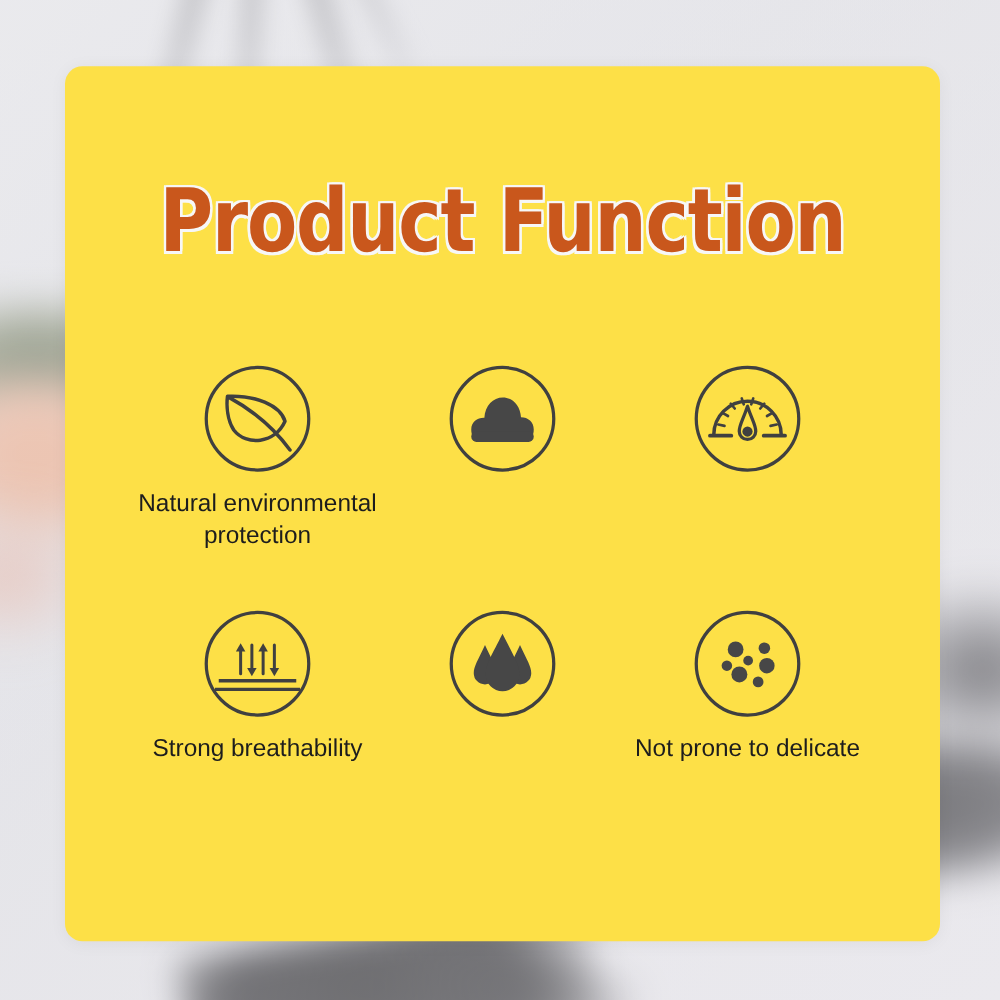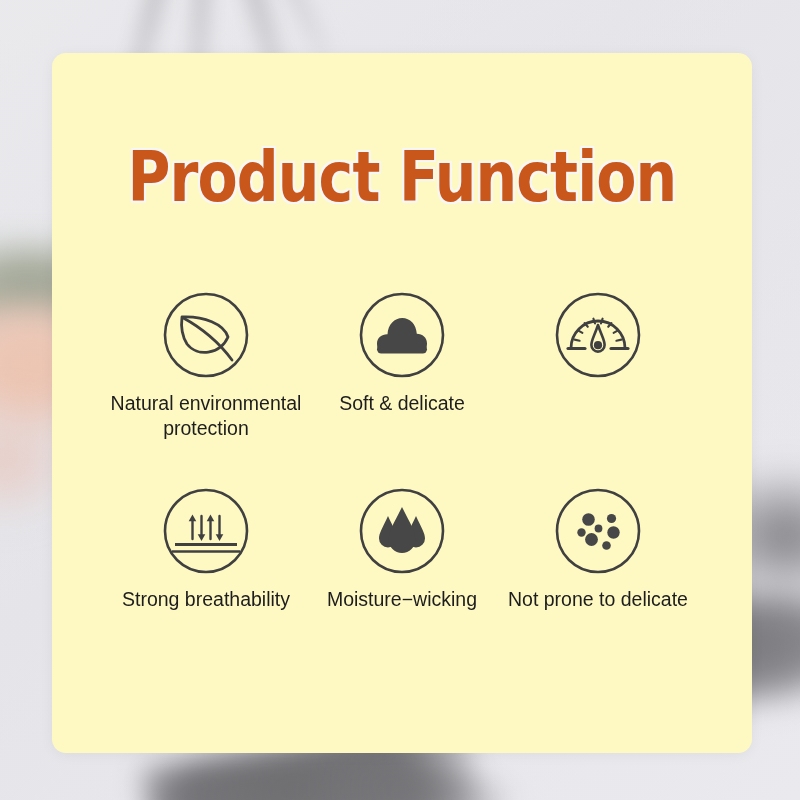--- a/index.html
+++ b/index.html
@@ -101,21 +101,21 @@
     background: linear-gradient(160deg, rgba(234,234,238,.55) 0%, rgba(231,231,236,.35) 50%, rgba(235,234,239,.5) 100%);
   }
 
   
   .card {
     position: absolute;
     left: 52px;
     top: 53px;
     width: 700px;
     height: 700px;
-    background: #fef9c3;
+    background: #fde047;
     border-radius: 14px;
     box-shadow: 0 2px 14px rgba(0,0,0,.05);
   }
 
   
   .title {
     position: absolute;
     left: 0; right: 0;
     top: 83px;
     text-align: center;
@@ -208,21 +208,20 @@
         </div>
 
         <div class="cell">
           <svg class="icon-circle" viewBox="0 0 88 88">
             <circle cx="44" cy="44" r="41" fill="none" stroke="#404040" stroke-width="2.6"></circle>
             <path d="M27 62 C20.5 62 19 56.5 19 52.5 C19 46.5 24 43 29.5 43.2
                      C30 33.5 36.5 27 44.3 27 C52 27 58.2 33.3 58.8 42.8
                      C64.5 42.8 69 46.6 69 52.5 C69 57 67 62 61 62 Z" fill="#474747"></path>
             <rect x="19" y="54" width="50" height="8.5" rx="4.2" fill="#474747"></rect>
           </svg>
-          <div class="cell-label">Soft &amp; delicate</div>
         </div>
 
         <div class="cell">
           <svg class="icon-circle" viewBox="0 0 88 88">
             <circle cx="44" cy="44" r="41" fill="none" stroke="#404040" stroke-width="2.6"></circle>
             <path d="M17 57 A27 27 0 0 1 71 57" fill="none" stroke="#404040" stroke-width="2.8" stroke-linecap="round"></path>
             <g stroke="#404040" stroke-width="2.1" stroke-linecap="round">
               <line x1="20.6" y1="48.6" x2="25.6" y2="49.7"></line>
               <line x1="24.0" y1="39.3" x2="28.4" y2="41.8"></line>
               <line x1="30.6" y1="32.0" x2="33.8" y2="35.8"></line>
@@ -262,21 +261,20 @@
           <div class="cell-label">Strong breathability</div>
         </div>
 
         <div class="cell">
           <svg class="icon-circle" viewBox="0 0 88 88">
             <circle cx="44" cy="44" r="41" fill="none" stroke="#404040" stroke-width="2.6"></circle>
             <path d="M30 29 C24.5 41 21 46 21 51.5 A9 9 0 0 0 39 51.5 C39 46 35.5 41 30 29 Z" fill="#474747"></path>
             <path d="M58 29 C52.5 41 49 46 49 51.5 A9 9 0 0 0 67 51.5 C67 46 63.5 41 58 29 Z" fill="#474747"></path>
             <path d="M44 20 C35.5 37 30.5 44.5 30.5 52.5 A13.5 13.5 0 0 0 57.5 52.5 C57.5 44.5 52.5 37 44 20 Z" fill="#474747"></path>
           </svg>
-          <div class="cell-label">Moisture−wicking</div>
         </div>
 
         <div class="cell">
           <svg class="icon-circle" viewBox="0 0 88 88">
             <circle cx="44" cy="44" r="41" fill="none" stroke="#404040" stroke-width="2.6"></circle>
             <g fill="#474747">
               <circle cx="34.5" cy="32.5" r="6.3"></circle>
               <circle cx="57.5" cy="31.5" r="4.6"></circle>
               <circle cx="44.5" cy="41.5" r="3.9"></circle>
               <circle cx="59.5" cy="45.5" r="6.2"></circle>

